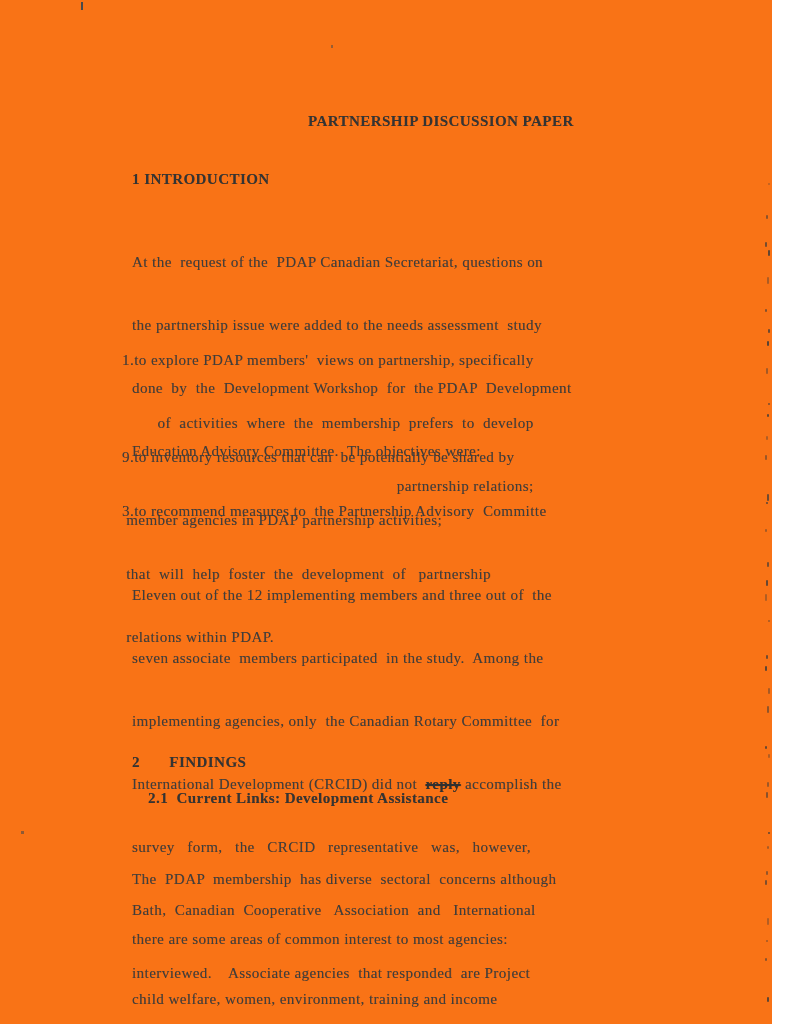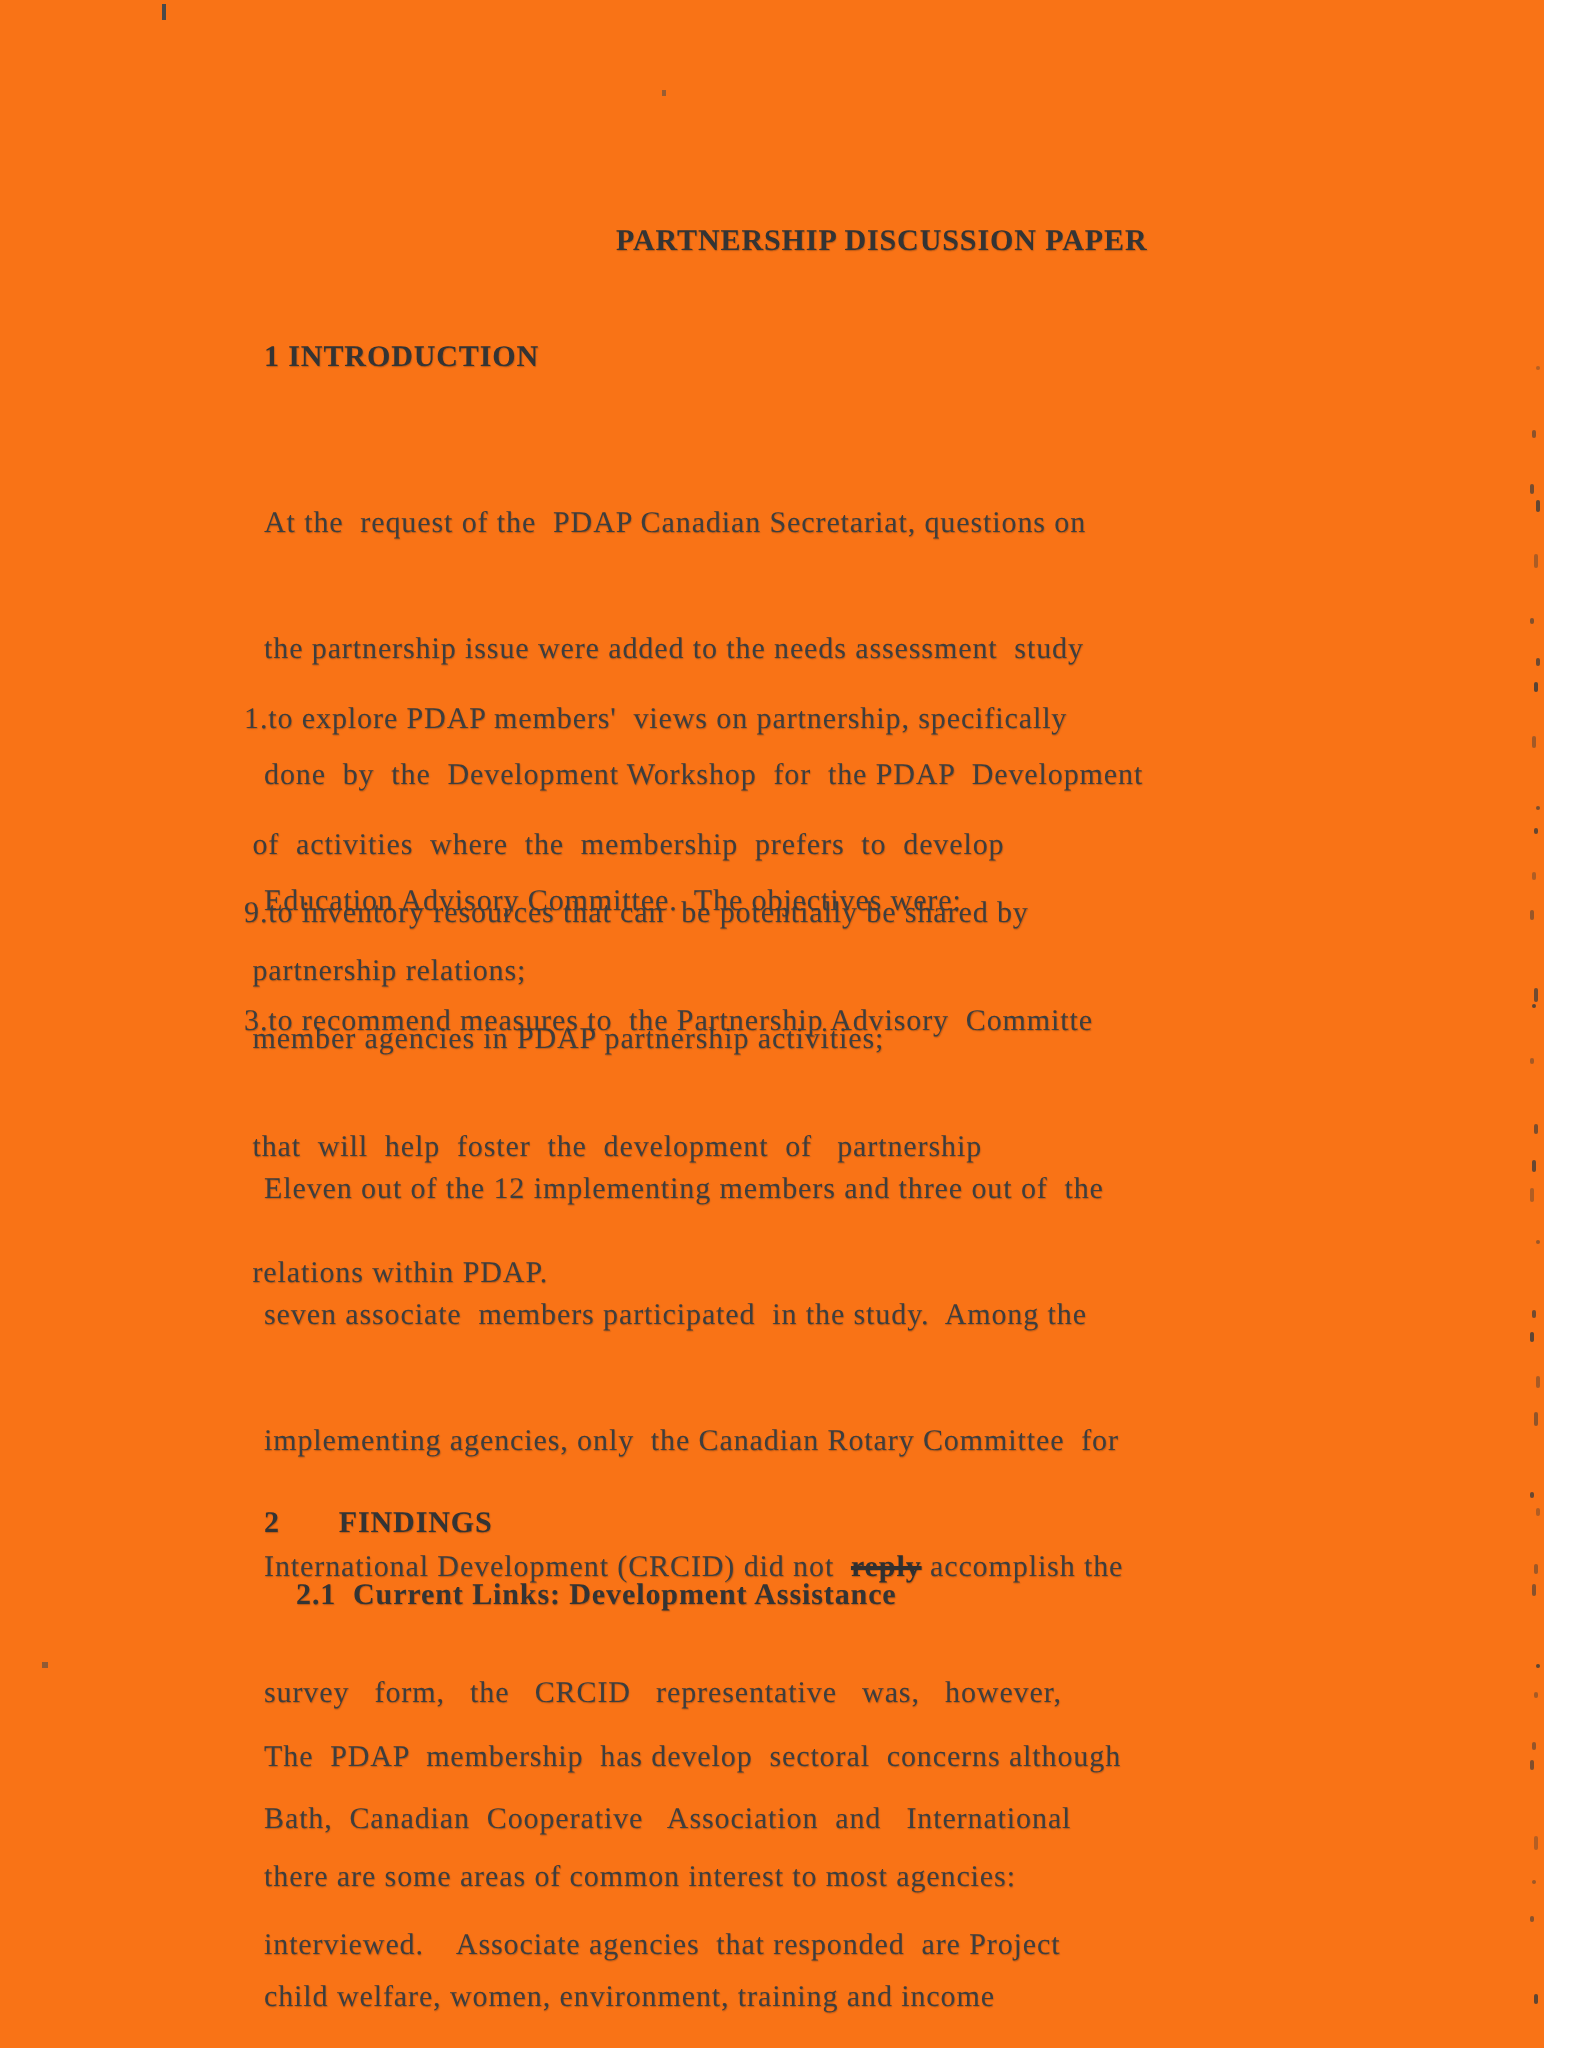--- a/index.html
+++ b/index.html
@@ -104,21 +104,21 @@
 
   <div class="tblock heading" style="left:132px; top:169px;">1 INTRODUCTION</div>
 
   <div class="tblock" style="left:132px; top:210px;">
     <div>At the  request of the  PDAP Canadian Secretariat, questions on</div>
     <div>the partnership issue were added to the needs assessment  study</div>
     <div>done  by  the  Development Workshop  for  the PDAP  Development</div>
     <div>Education Advisory Committee.  The objectives were:</div>
   </div>
 
-  <div class="tblock" style="left:122px; top:308px;">
+  <div class="tblock" style="left:122px; top:308px;text-align:right;">
     <div>1.to explore PDAP members'  views on partnership, specifically</div>
     <div> of  activities  where  the  membership  prefers  to  develop</div>
     <div> partnership relations;</div>
   </div>
 
   <div class="tblock" style="left:122px; top:405px;">
     <div>9.to inventory resources that can  be potentially be shared by</div>
     <div> member agencies in PDAP partnership activities;</div>
   </div>
 
@@ -137,19 +137,19 @@
     <div>Bath,  Canadian  Cooperative   Association  and   International</div>
     <div>interviewed.    Associate agencies  that responded  are Project</div>
     
   </div>
 
   <div class="tblock heading" style="left:132px; top:752px;">2       FINDINGS</div>
 
   <div class="tblock heading" style="left:148px; top:788px;">2.1  Current Links: Development Assistance</div>
 
   <div class="tblock tight" style="left:132px; top:829px;">
-    <div>The  PDAP  membership  has develop  sectoral  concerns although</div>
+    <div>The  PDAP  membership  has diverse  sectoral  concerns although</div>
     <div>there are some areas of common interest to most agencies:</div>
     <div>child welfare, women, environment, training and income</div>
     
   </div>
 
 </div>
 
 </body></html>

